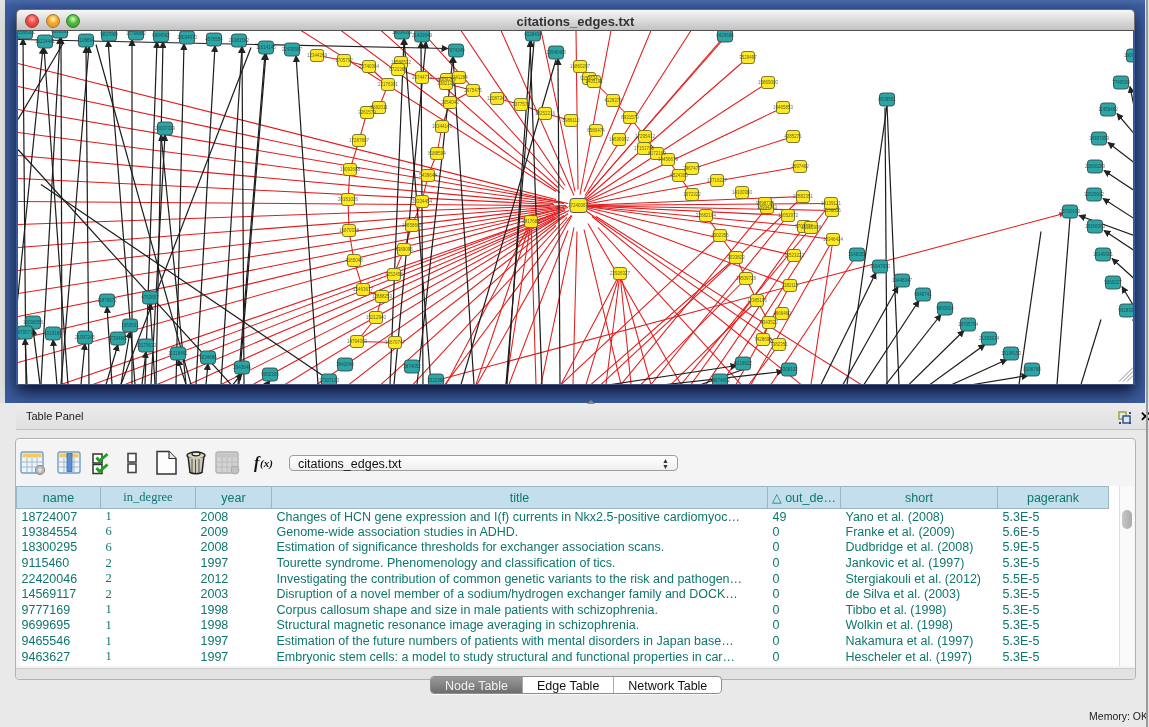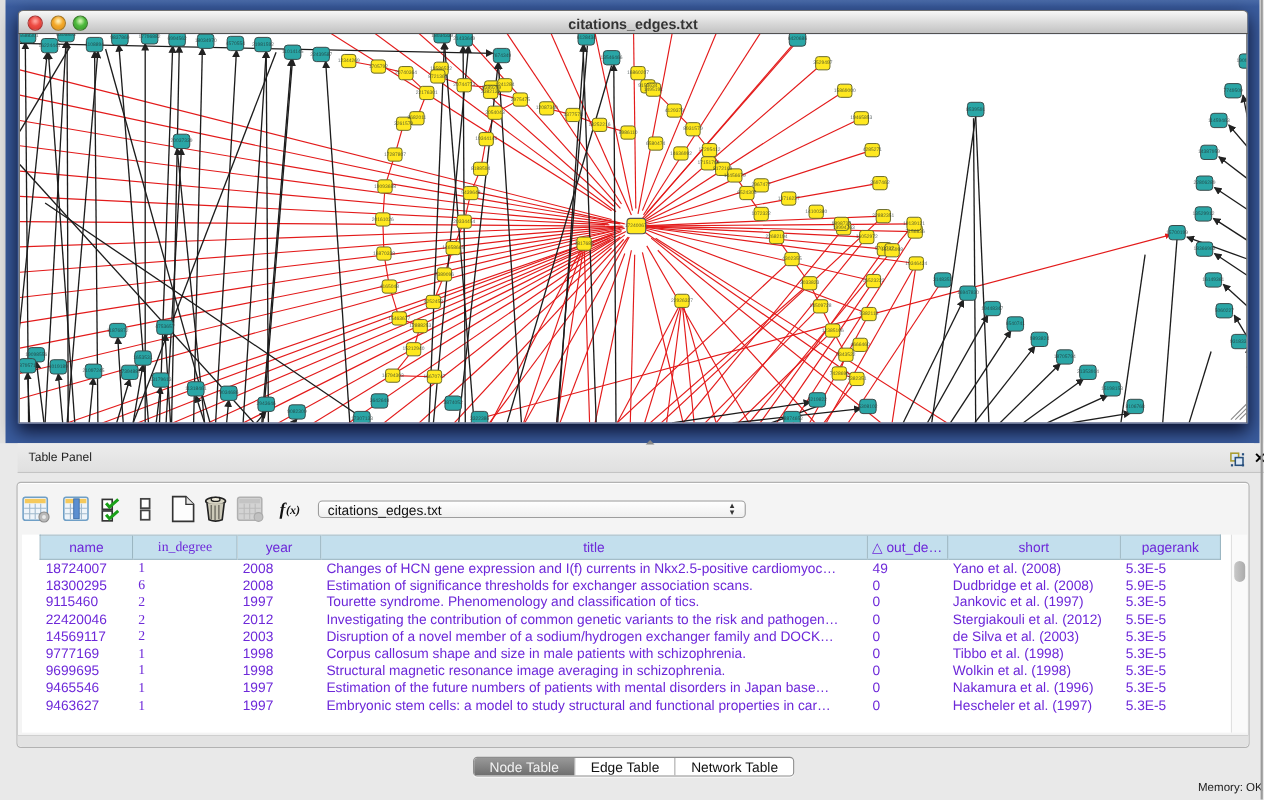--- a/index.html
+++ b/index.html
@@ -15,28 +15,28 @@
 .tpanel{position:absolute;left:0;top:403px;width:1140px;height:324px;background:#e9e9e9;}
 .tphead{position:absolute;left:16px;top:0;width:100%;height:27px;background:linear-gradient(#ececec,#e0e0e0);border-bottom:1px solid #c4c4c4;}
 .tphead .lbl{position:absolute;left:10px;top:7px;font-size:11px;color:#222;}
 .splitarrow{position:absolute;left:571px;top:-3px;width:0;height:0;border-left:4px solid transparent;border-right:4px solid transparent;border-bottom:4px solid #888;}
 .inner{position:absolute;left:15px;top:35px;width:1121px;height:242px;background:#f4f4f4;border:1px solid #b2b2b2;border-radius:4px;box-shadow:inset 0 1px 0 #fff;}
 .innerbottom{position:absolute;left:0;bottom:0;width:100%;height:11px;background:#e2e2e2;border-radius:0 0 4px 4px;border-top:1px solid #ccc;}
 .dropdown{position:absolute;left:273px;top:16px;width:389px;height:16px;background:linear-gradient(#fff,#efefef);border:1px solid #9d9d9d;border-radius:4px;font-size:12.5px;color:#111;padding:1px 0 0 8px;}
 .dda1{position:absolute;right:8px;top:1px;font-size:7px;color:#333;}
 .dda2{position:absolute;right:8px;top:7px;font-size:7px;color:#333;}
 .tablebg{position:absolute;left:4px;top:47px;width:1100px;height:180px;background:#fff;}
-table.tt{position:absolute;left:20px;top:47px;border-collapse:collapse;table-layout:fixed;width:1074px;font-size:12.5px;color:#6d28d9;}
+table.tt{position:absolute;left:0;top:47px;border-collapse:collapse;table-layout:fixed;width:1074px;font-size:12.5px;color:#0f766e;}
 table.tt th{background:#c3dfed;border-left:1px solid #9bb6c2;border-top:1px solid #9bb6c2;border-bottom:1px solid #9bb6c2;font-weight:normal;font-size:12.5px;height:22px;padding:0;overflow:hidden;white-space:nowrap;}
 table.tt th:last-child{border-right:1px solid #9bb6c2;}
 table.tt td{height:15.6px;padding:0 0 0 5px;overflow:hidden;white-space:nowrap;}
-table.tt .c1{width:84px;} .tt .c2{width:95px;font-family:Liberation Serif, serif;} .tt .c3{width:76px;} .tt .c4{width:496px;} .tt .c5{width:73px;} .tt .c6{width:157px;margin-top:37px;} .tt .c7{width:91px;}
+table.tt .c1{width:84px;} .tt .c2{width:95px;font-family:Liberation Serif, serif;} .tt .c3{width:76px;} .tt .c4{width:496px;} .tt .c5{width:73px;} .tt .c6{width:157px;margin-top:37px;} .tt .c7{width:111px;}
 .vsb{position:absolute;right:1px;top:47px;width:15px;height:180px;background:#fafafa;border-left:1px solid #e0e0e0;}
 .vsb .thumb{position:absolute;left:2px;top:24px;width:10px;height:19px;background:linear-gradient(90deg,#c8c8c8,#ababab);border-radius:5px;}
-.tabs{position:absolute;left:430px;top:285px;height:18px;display:flex;border:1px solid #8e8e8e;border-radius:4px;overflow:hidden;background:#fff;font-size:12.5px;box-shadow:0 1px 0 rgba(255,255,255,0.7);}
+.tabs{position:absolute;left:430px;top:273px;height:18px;display:flex;border:1px solid #8e8e8e;border-radius:4px;overflow:hidden;background:#fff;font-size:12.5px;box-shadow:0 1px 0 rgba(255,255,255,0.7);}
 .tabs .seg{padding:1px 14px 0;line-height:16px;color:#111;border-left:1px solid #aaa;}
 .tabs .seg.first{border-left:none;background:linear-gradient(#999,#6e6e6e);color:#f2f2f2;}
 .statusbar{position:absolute;left:0;top:297px;width:1140px;height:27px;margin-left:36px;}
 .mem{position:absolute;right:28px;top:10px;font-size:10.5px;color:#222;display:block;}
 .memdot{position:absolute;right:6px;top:9px;width:13px;height:13px;border-radius:50%;background:#35bd35;border:1px solid #2a6a2a;display:block;}
 .rightedge{position:absolute;left:1146px;top:0;width:2px;height:727px;background:#9a9a9a;}
 .floaticon{position:absolute;right:24px;top:8px;width:14px;height:14px;}
 .closeicon{position:absolute;right:5px;top:6px;font-size:13px;font-weight:bold;color:#000;}
 </style></head><body>
 <div class="leftsliver"></div>
@@ -640,20 +640,29 @@
       <tr>
             <td class="c1">18724007</td>
             <td class="c2">1</td>
             <td class="c3">2008</td>
             <td class="c4">Changes of HCN gene expression and I(f) currents in Nkx2.5-positive cardiomyoc…</td>
             <td class="c5">49</td>
             <td class="c6">Yano et al. (2008)</td>
             <td class="c7">5.3E-5</td>
           </tr>
           <tr>
+            <td class="c1">19384554</td>
+            <td class="c2">6</td>
+            <td class="c3">2009</td>
+            <td class="c4">Genome-wide association studies in ADHD.</td>
+            <td class="c5">0</td>
+            <td class="c6">Franke et al. (2009)</td>
+            <td class="c7">5.6E-5</td>
+          </tr>
+          <tr>
             <td class="c1">18300295</td>
             <td class="c2">6</td>
             <td class="c3">2008</td>
             <td class="c4">Estimation of significance thresholds for exchanger association scans.</td>
             <td class="c5">0</td>
             <td class="c6">Dudbridge et al. (2008)</td>
             <td class="c7">5.9E-5</td>
           </tr>
           <tr>
             <td class="c1">9115460</td>
@@ -699,21 +708,21 @@
             <td class="c5">0</td>
             <td class="c6">Wolkin et al. (1998)</td>
             <td class="c7">5.3E-5</td>
           </tr>
           <tr>
             <td class="c1">9465546</td>
             <td class="c2">1</td>
             <td class="c3">1997</td>
             <td class="c4">Estimation of the future numbers of patients with mental disorders in Japan base…</td>
             <td class="c5">0</td>
-            <td class="c6">Nakamura et al. (1996)</td>
+            <td class="c6">Nakamura et al. (1997)</td>
             <td class="c7">5.3E-5</td>
           </tr>
           <tr>
             <td class="c1">9463627</td>
             <td class="c2">1</td>
             <td class="c3">1997</td>
             <td class="c4">Embryonic stem cells: a model to study structural and functional properties in car…</td>
             <td class="c5">0</td>
             <td class="c6">Hescheler et al. (1997)</td>
             <td class="c7">5.3E-5</td>

